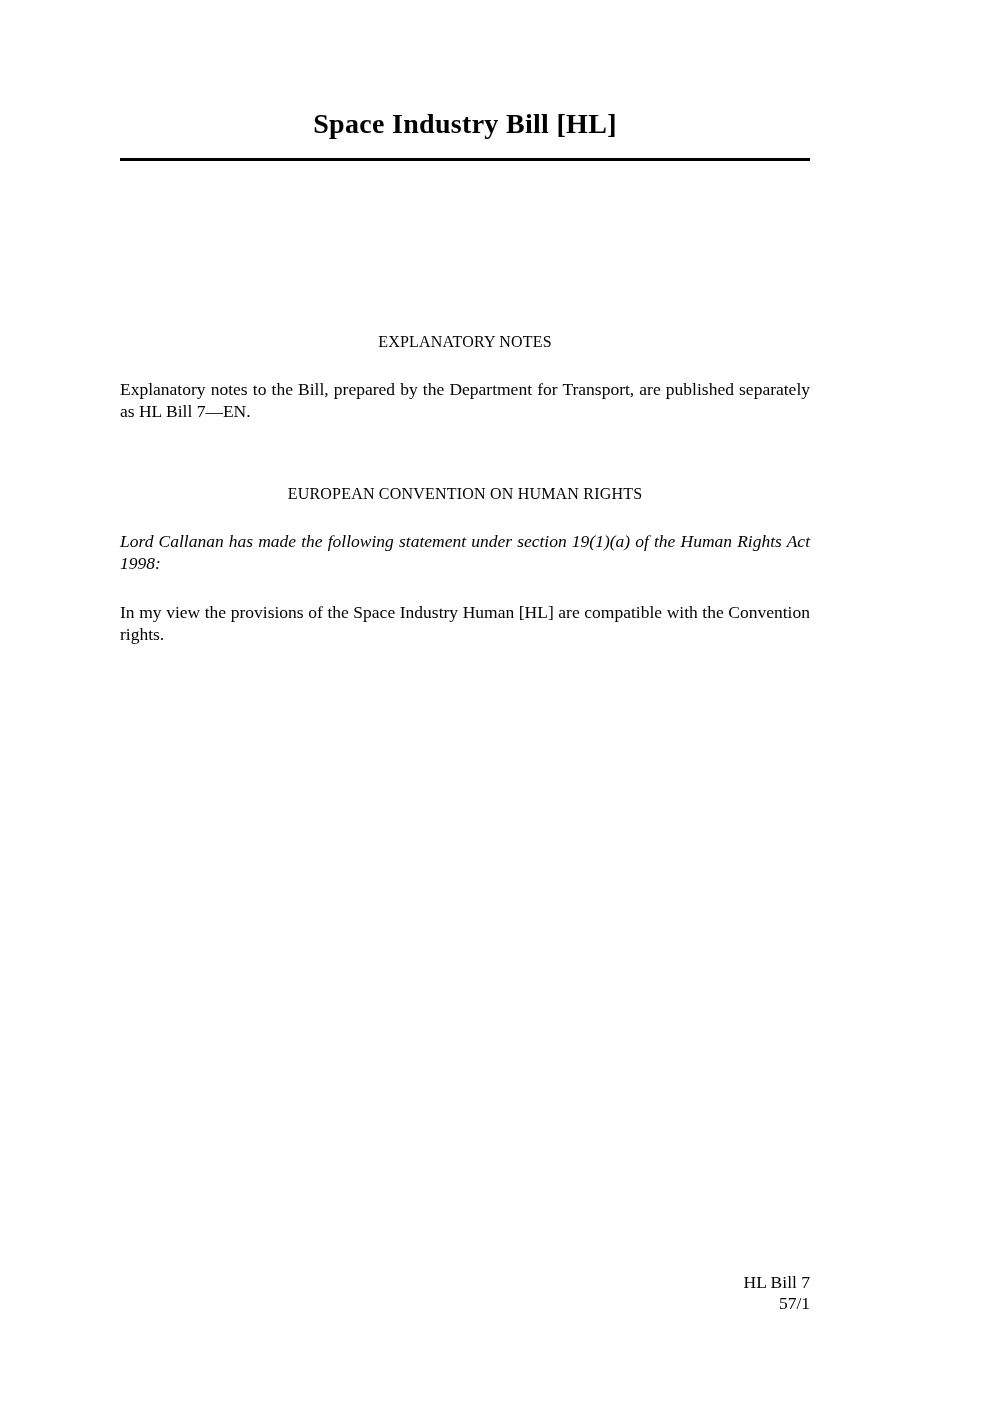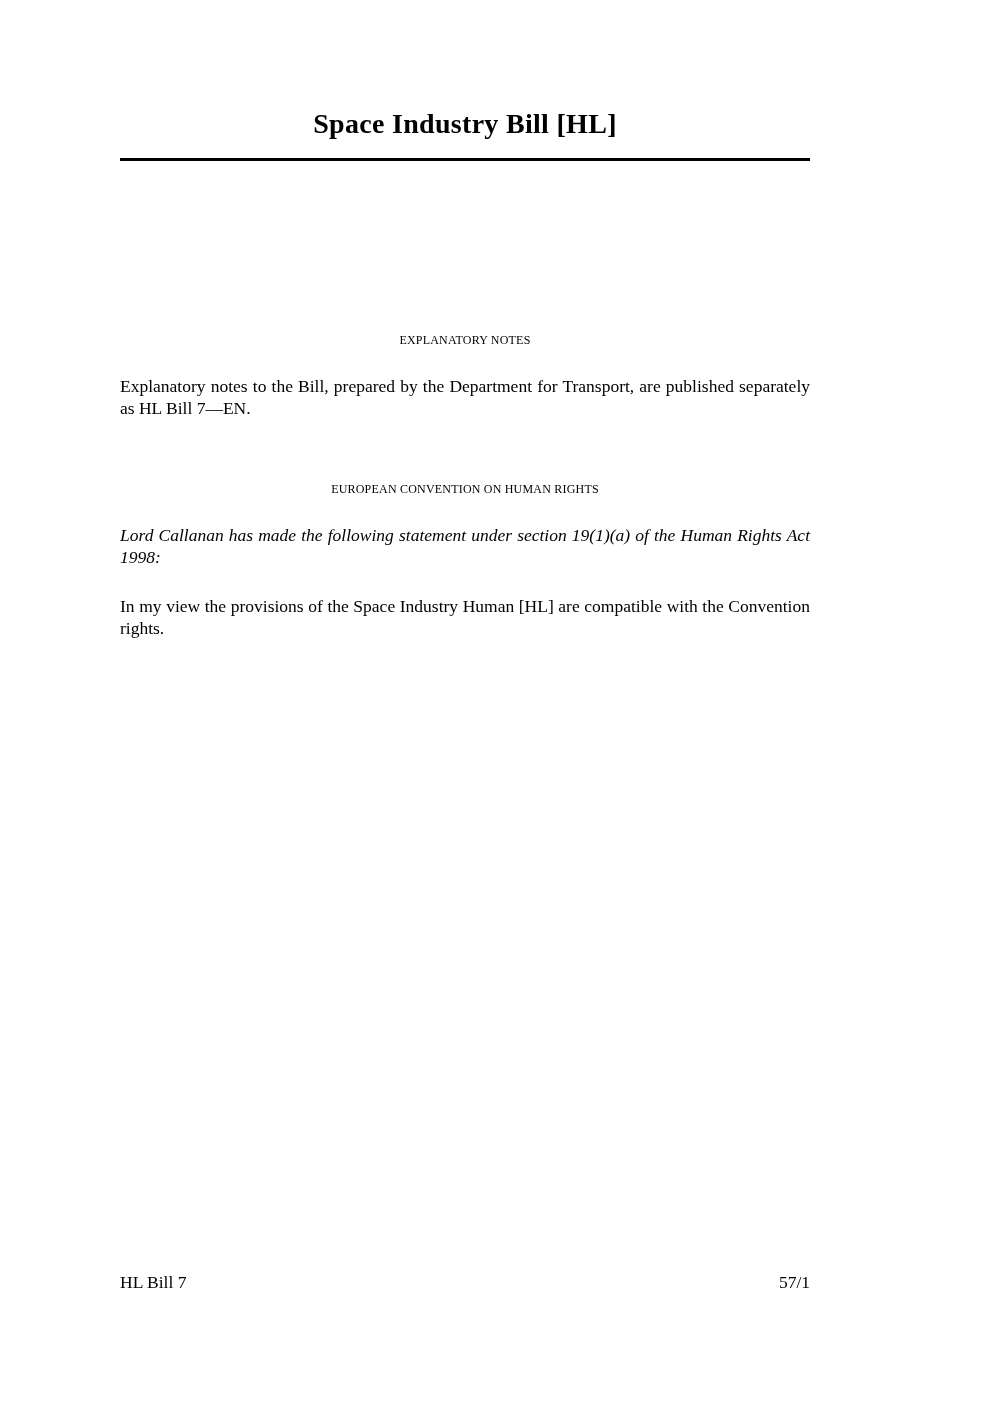--- a/index.html
+++ b/index.html
@@ -45,21 +45,21 @@
   .title-rule {
     margin-top: 18px;
     border-top: 2px solid #000;
     border-bottom: 1px solid #000;
     height: 3px;
     box-sizing: border-box;
   }
 
   .section-heading {
     text-align: center;
-    font-size: 12px;
+    font-size: 16px;
     letter-spacing: 0.2px;
     margin: 0;
     font-weight: normal;
   }
 
   .heading-en {
     padding-top: 172px;
   }
 
   .heading-echr {
@@ -88,21 +88,22 @@
   }
 
   .footer {
     position: absolute;
     left: 120px;
     width: 690px;
     top: 1272px;
     font-size: 17.5px;
     display: flex;
     justify-content: space-between;
-    align-items: flex-start;
+    align-items: flex-end;
+    flex-direction: column;
   }
 
   .footer-left, .footer-right {
     white-space: nowrap;
   }
 </style>
 </head>
 <body>
 
 <div class="page">

